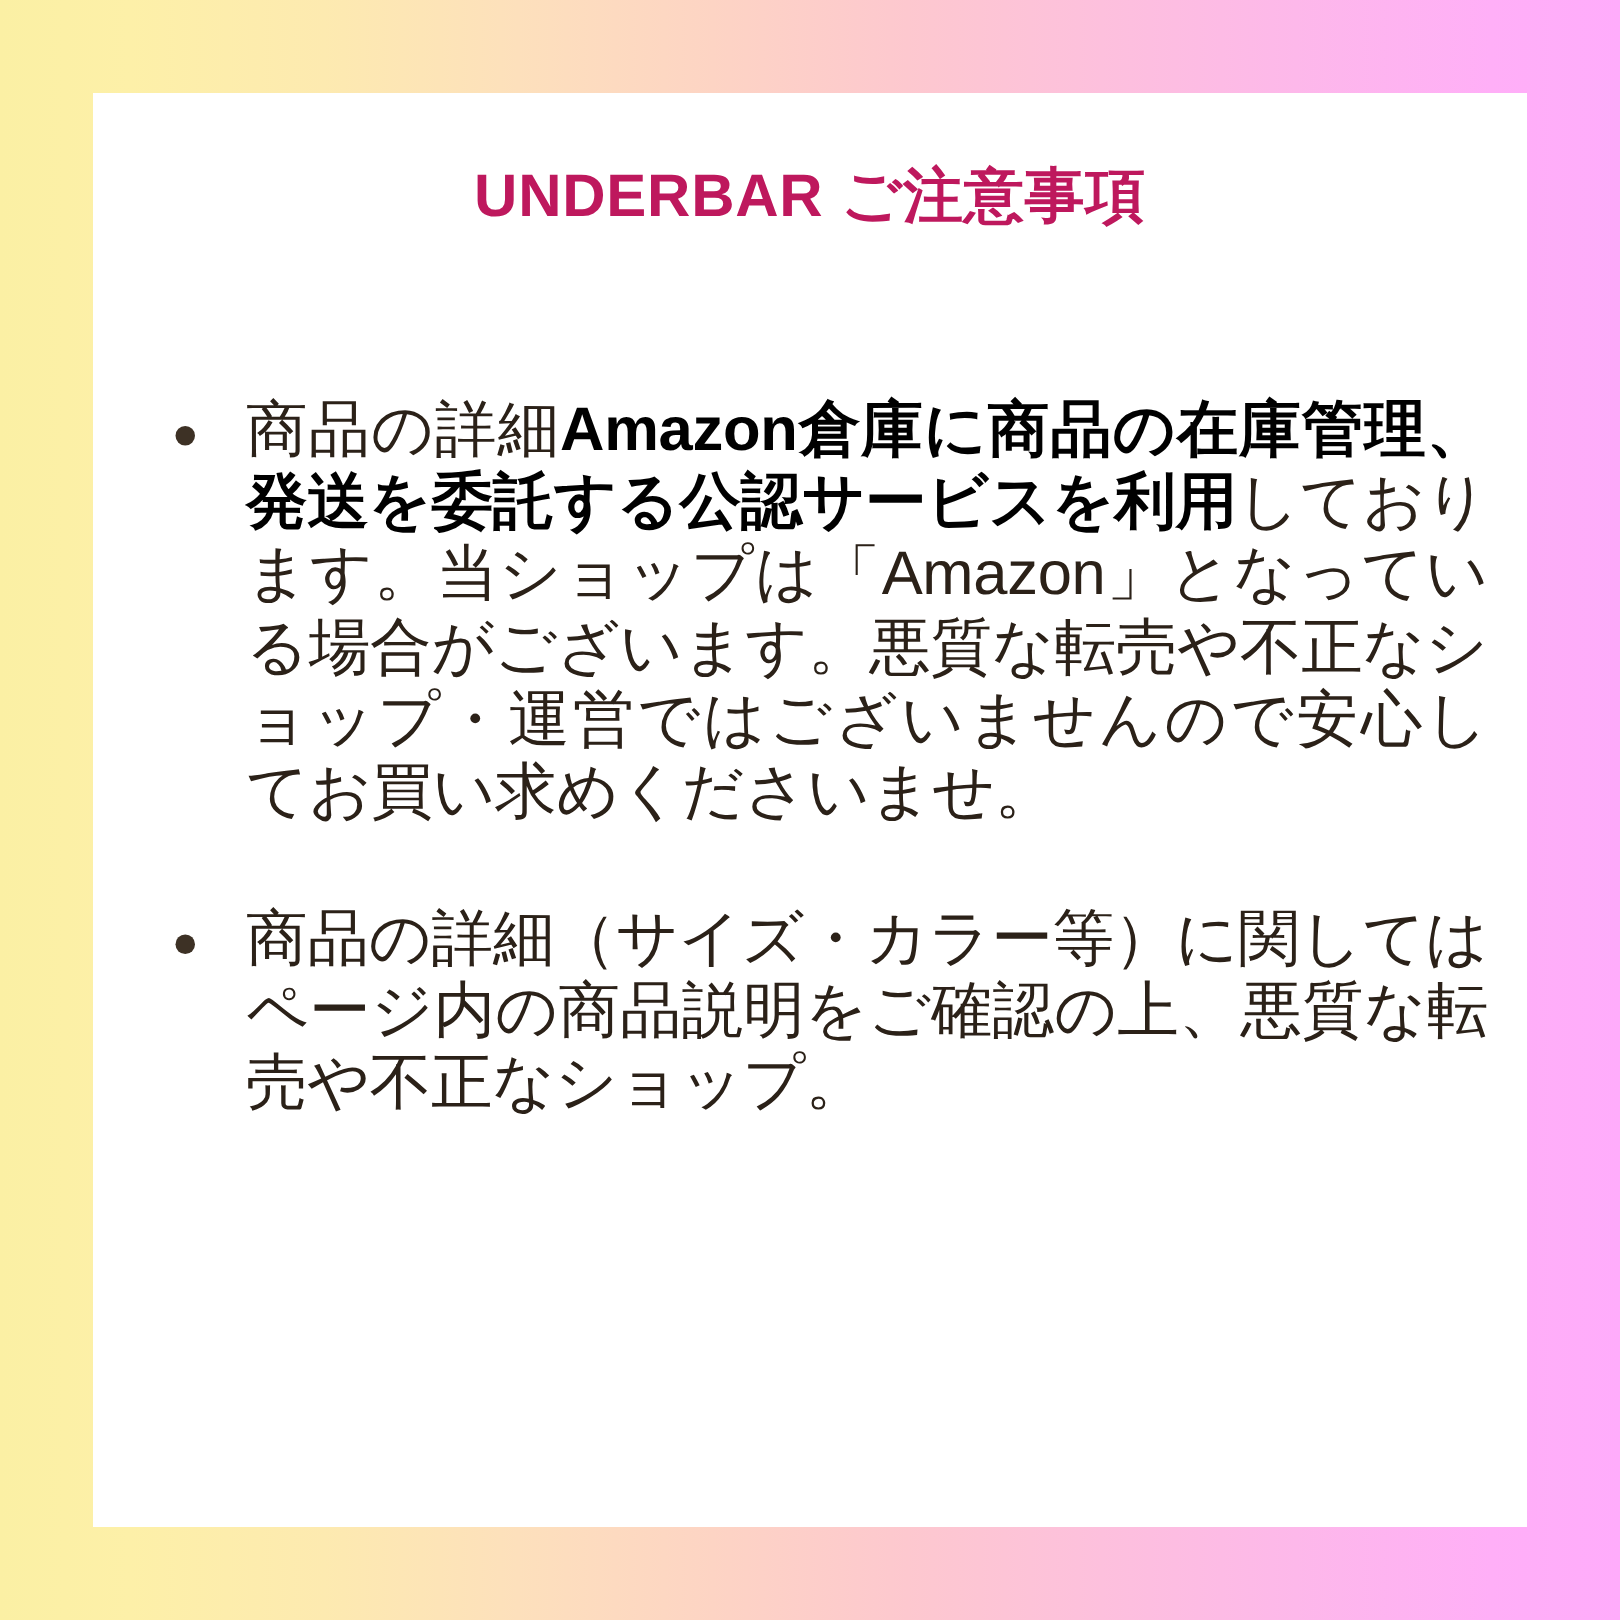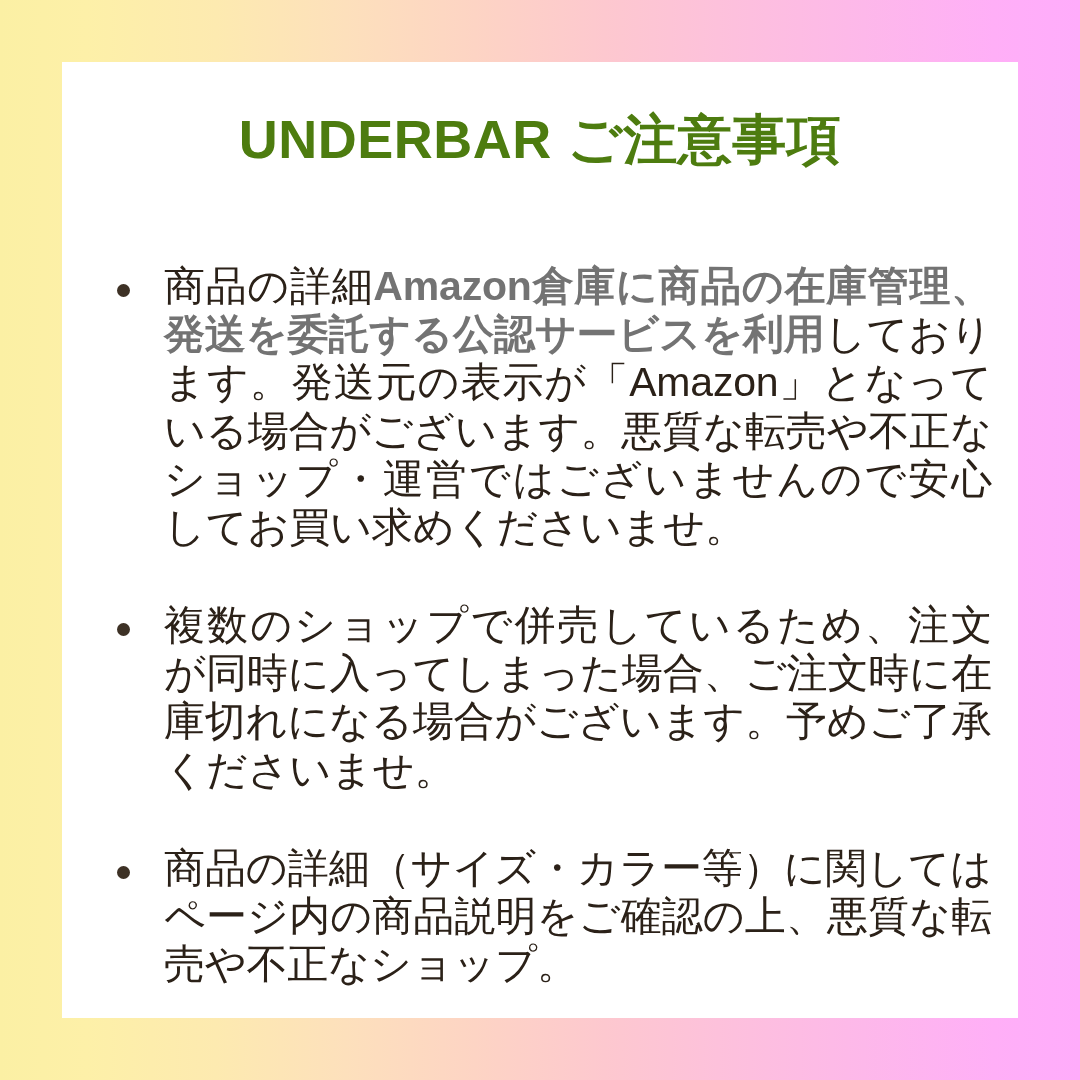--- a/index.html
+++ b/index.html
@@ -43,22 +43,22 @@
     padding: 0;
     overflow: hidden;
   }
 
   #card-title {
     position: absolute;
     left: 0;
     right: 0;
     top: 46px;
     text-align: center;
-    color: #4d7c0f;
-    font-size: 54px;
+    color: #be185d;
+    font-size: 40px;
     font-weight: 700;
     letter-spacing: 0.5px;
     line-height: 1.15;
     white-space: nowrap;
   }
 
   #notice-list {
     position: absolute;
     left: 52px;
     right: 26px;
@@ -96,39 +96,35 @@
     background: #3d3125;
   }
 
   .notice-text {
     display: block;
   }
 
   .notice-text b,
   .notice-text strong {
     font-weight: 700;
-    color: #737373;
+    color: #000000;
   }
 </style>
 </head>
 <body>
 
 <div id="poster">
   <div id="card">
 
     <div id="card-title">UNDERBAR ご注意事項</div>
 
     <ul id="notice-list">
         <li class="notice-item">
           <span class="notice-bullet"></span>
-          <span class="notice-text"><span>商品の詳細</span><b>Amazon倉庫に商品の在庫管理、発送を委託する公認サービスを利用</b><span>しております。発送元の表示が「Amazon」となっている場合がございます。悪質な転売や不正なショップ・運営ではございませんので安心してお買い求めくださいませ。</span></span>
-        </li>
-        <li class="notice-item">
-          <span class="notice-bullet"></span>
-          <span class="notice-text"><span>複数のショップで併売しているため、注文が同時に入ってしまった場合、ご注文時に在庫切れになる場合がございます。予めご了承くださいませ。</span></span>
+          <span class="notice-text"><span>商品の詳細</span><b>Amazon倉庫に商品の在庫管理、発送を委託する公認サービスを利用</b><span>しております。当ショップは「Amazon」となっている場合がございます。悪質な転売や不正なショップ・運営ではございませんので安心してお買い求めくださいませ。</span></span>
         </li>
         <li class="notice-item">
           <span class="notice-bullet"></span>
           <span class="notice-text"><span>商品の詳細（サイズ・カラー等）に関してはページ内の商品説明をご確認の上、悪質な転売や不正なショップ。</span></span>
         </li>
       </ul>
 
   </div>
 </div>
 

